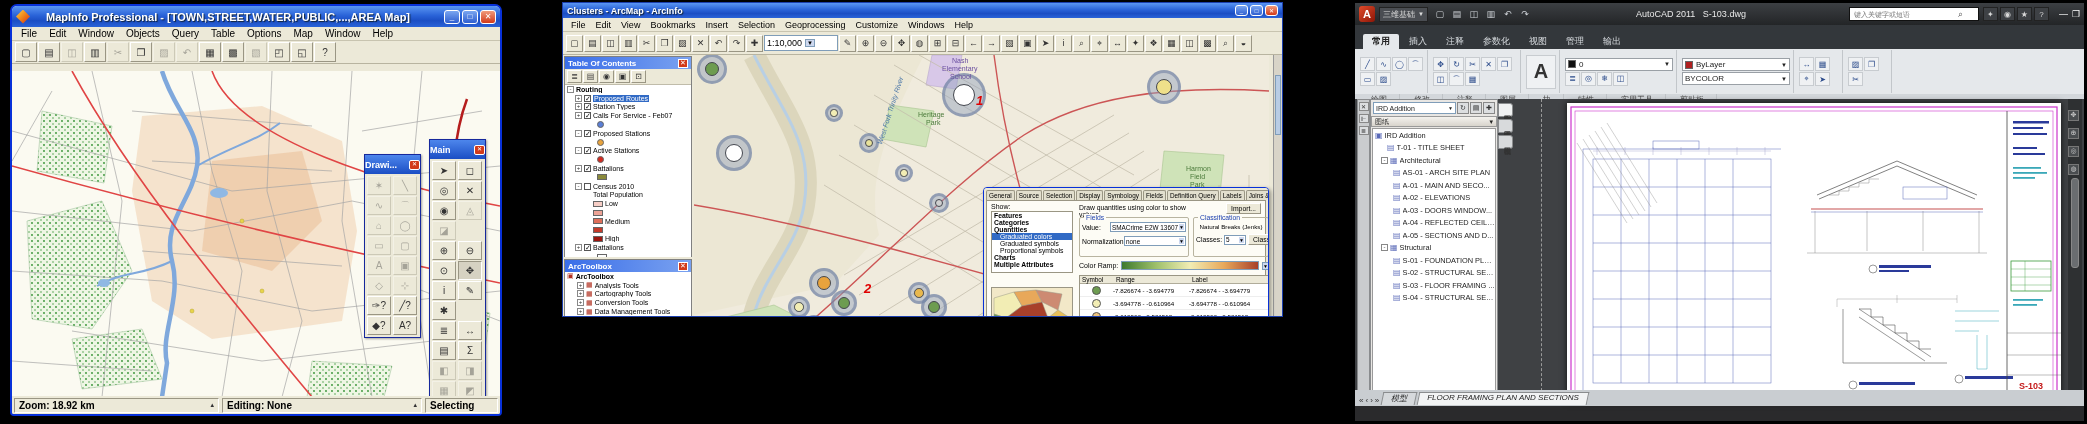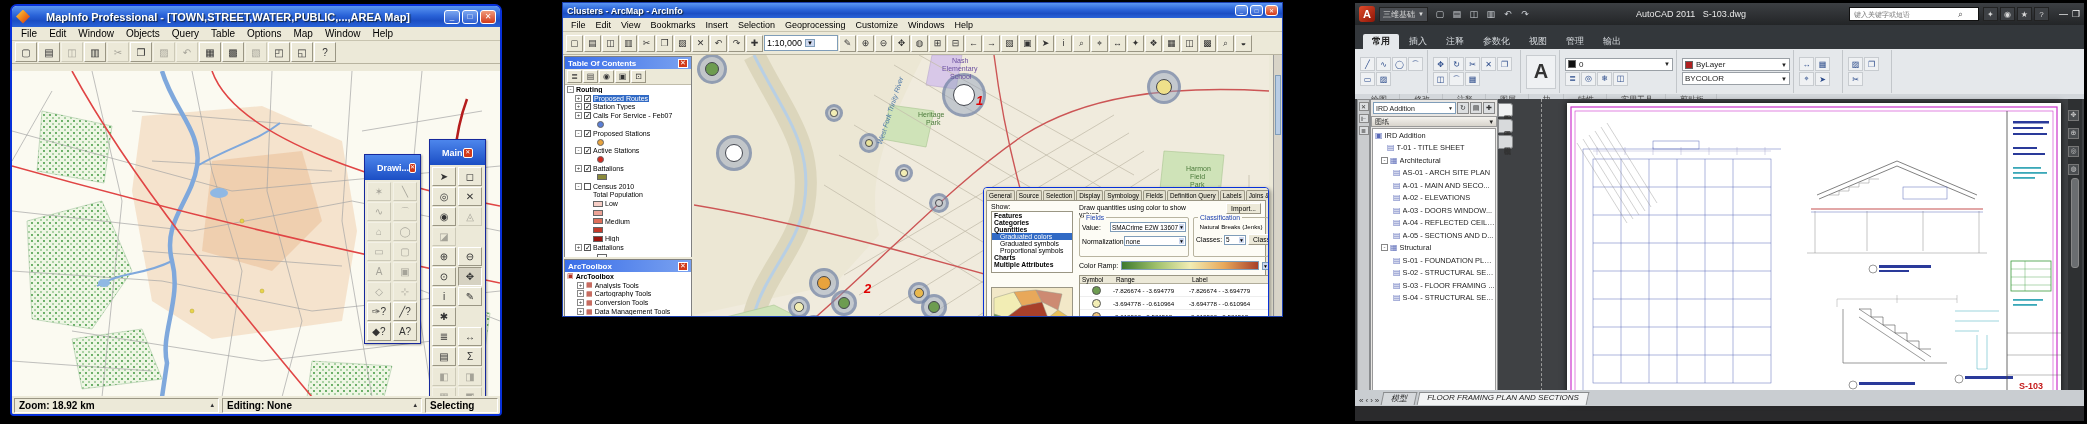--- a/index.html
+++ b/index.html
@@ -34,21 +34,21 @@
 
   
   .mapinfo{left:10px;top:4px;width:492px;height:412px;background:#ece9d8;border:2px solid #0831d9;
            border-radius:7px 7px 4px 4px;overflow:hidden;}
   .mapinfo .xp-titlebar{height:21px;}
   .mi-logo{width:14px;height:14px;border-radius:2px;background:linear-gradient(135deg,#ffd34a 0%,#f08a1a 45%,#d42a10 100%);
            clip-path:polygon(50% 0,100% 50%,50% 100%,0 50%);}
   .mi-map{position:absolute;left:0;top:65px;width:488px;height:326px;background:#fbfaf1;overflow:hidden;}
   .mapinfo .statusbar{position:absolute;left:0;bottom:0;width:488px;height:18px;}
   .float-tb{position:absolute;border:1px solid #16289c;background:#ece9d8;box-shadow:1px 1px 2px rgba(0,0,0,.35);}
-  .ft-title{display:flex;align-items:center;justify-content:space-between;height:25px;padding:0 12px;color:#fff;
+  .ft-title{display:flex;align-items:center;justify-content:space-between;height:19px;padding:0 0;color:#fff;
             font-size:9px;font-weight:bold;background:linear-gradient(180deg,#4d86ec,#1b4ec4);}
   .ft-close{width:11px;height:10px;font-size:6px;line-height:7px;padding:0;color:#fff;background:#d23a1a;border:1px solid #fff;border-radius:2px;}
   .ft-grid{display:grid;grid-template-columns:1fr 1fr;gap:1px;padding:2px;}
   .ft-grid .btn3d{width:24px;height:19px;font-size:10px;}
   .tb-drawing{left:352px;top:83px;width:57px;}
   .tb-main{left:417px;top:68px;width:57px;}
 
   
   .arcmap{left:562px;top:2px;width:721px;height:315px;background:#ece9d8;border:1px solid #1b3fae;overflow:hidden;}
   .arcmap .xp-titlebar{height:15px;}

